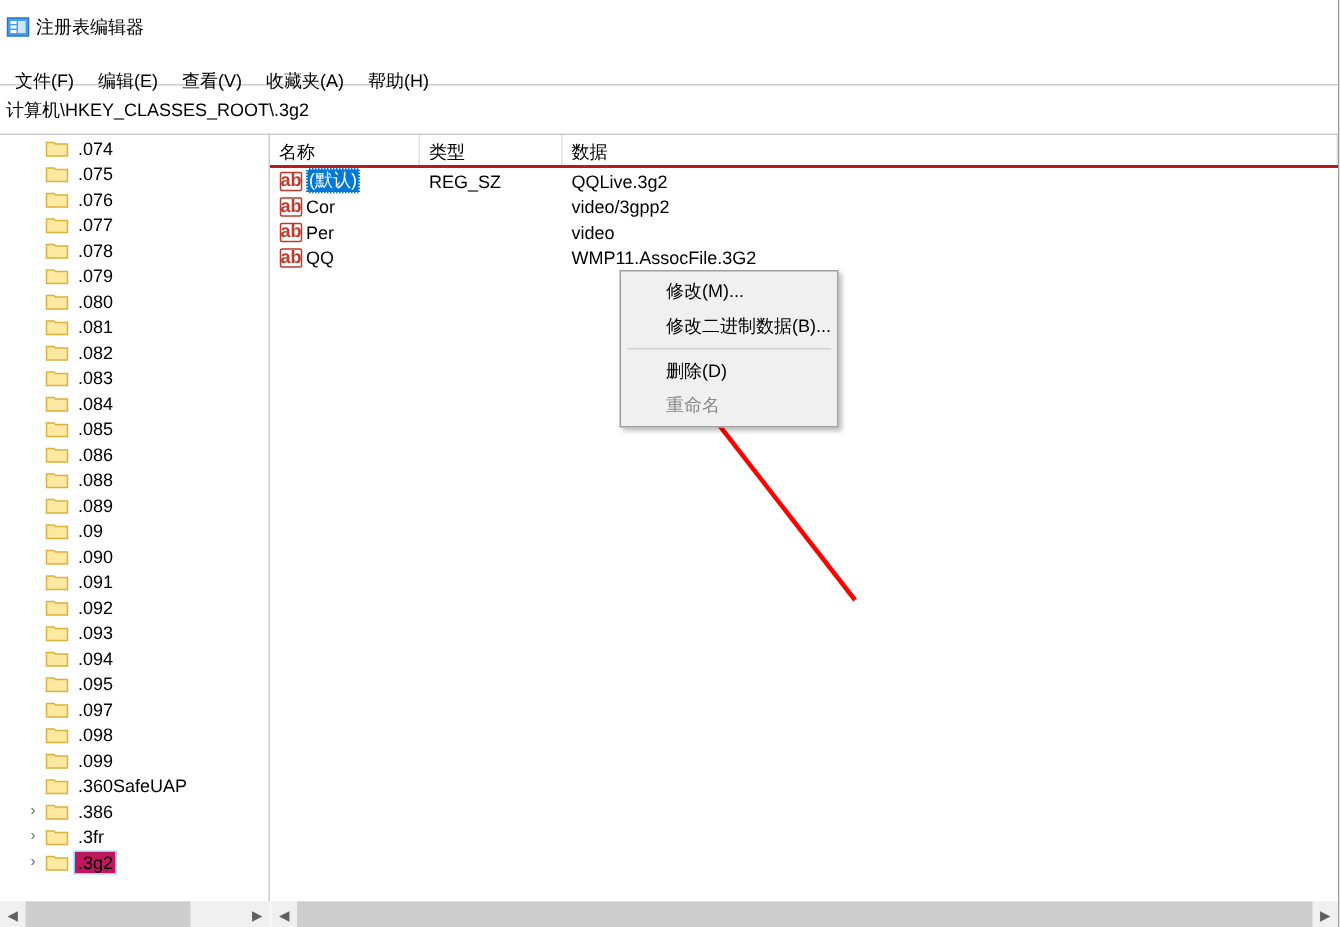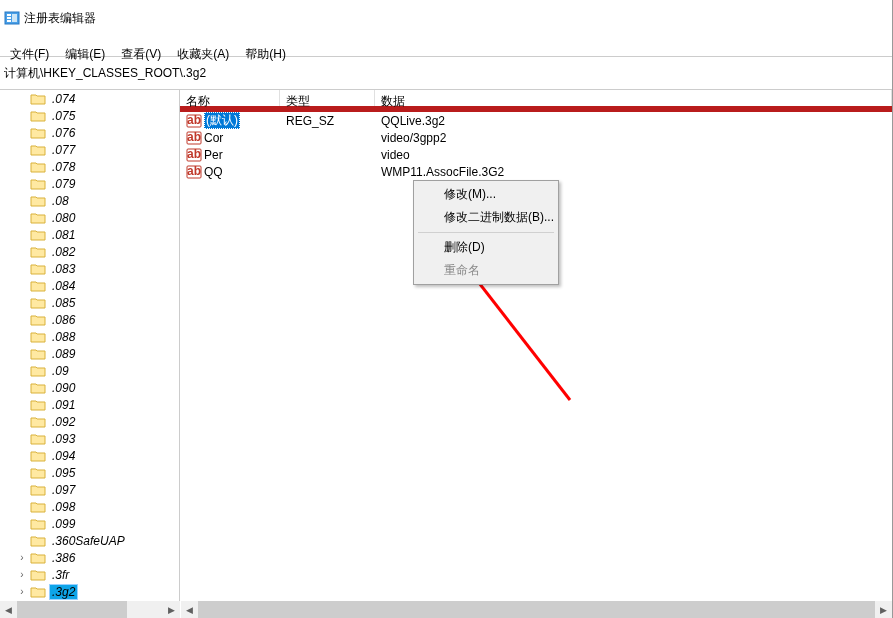--- a/index.html
+++ b/index.html
@@ -15,25 +15,25 @@
 
 .addressbar { height: 22px; border-top: 1px solid #ccc; border-bottom: 1px solid #ccc; display: flex; align-items: center; padding: 16px 4px; background: #fff; color: #000; }
 
 .content { display: flex; height: calc(618px - 22px - 20px - 22px - 17px); }
 .tree-pane { width: 180px; border-right: 1px solid #ccc; overflow: hidden; background: #fff; position: relative; }
 .tree-inner { position: absolute; left: 0; top: 0; width: 100%; }
 .tree-row { display: flex; align-items: center; height: 17px; white-space: nowrap; padding-left: 30px; cursor: default; }
 .expander { width: 12px; display: inline-flex; justify-content: center; color: #666; font-size: 10px; margin-right: 2px; margin-left: -14px; }
 .folder-icon { width: 16px; height: 14px; margin-right: 4px; display: inline-block; }
 .folder-icon svg { display: block; }
-.tree-row.selected .label { background: #0ea5e9; outline: 1px solid #99d1ff; }
-.tree-row .label { padding: 0 2px; font-style: italic; }
+.tree-row.selected .label { background: #be185d; outline: 1px solid #99d1ff; }
+.tree-row .label { padding: 0 2px; }
 
 .list-pane { flex: 1; background: #fff; position: relative; }
-.list-header { display: flex; height: 22px; border-bottom: 6px solid #b91c1c; }
+.list-header { display: flex; height: 22px; border-bottom: 2px solid #b91c1c; }
 .list-header .col { padding: 3px 6px; border-right: 1px solid #e0e0e0; color: #000; cursor: default; }
 .col-name { width: 100px; }
 .col-type { width: 95px; }
 .col-data { flex: 1; }
 
 .list-body .row { display: flex; height: 17px; align-items: center; }
 .list-body .cell { padding: 0 6px; white-space: nowrap; overflow: hidden; }
 .string-icon { width: 16px; height: 16px; margin-right: 2px; display: inline-flex; align-items: center; justify-content: center; flex-shrink: 0; }
 .list-body .name-cell { width: 100px; display: flex; align-items: center; }
 .list-body .type-cell { width: 95px; }
@@ -133,29 +133,20 @@
             <span class="label">.078</span>
           </div>
           <div class="tree-row">
             <span class="expander"></span>
             <span class="folder-icon">
               <svg width="16" height="14" viewBox="0 0 16 14">
                 <path d="M1 3 L1 12 L15 12 L15 4 L7 4 L6 3 Z" fill="#ffe9a2" stroke="#d9b13b"></path>
               </svg>
             </span>
             <span class="label">.079</span>
-          </div>
-          <div class="tree-row">
-            <span class="expander"></span>
-            <span class="folder-icon">
-              <svg width="16" height="14" viewBox="0 0 16 14">
-                <path d="M1 3 L1 12 L15 12 L15 4 L7 4 L6 3 Z" fill="#ffe9a2" stroke="#d9b13b"></path>
-              </svg>
-            </span>
-            <span class="label">.08</span>
           </div>
           <div class="tree-row">
             <span class="expander"></span>
             <span class="folder-icon">
               <svg width="16" height="14" viewBox="0 0 16 14">
                 <path d="M1 3 L1 12 L15 12 L15 4 L7 4 L6 3 Z" fill="#ffe9a2" stroke="#d9b13b"></path>
               </svg>
             </span>
             <span class="label">.080</span>
           </div>

